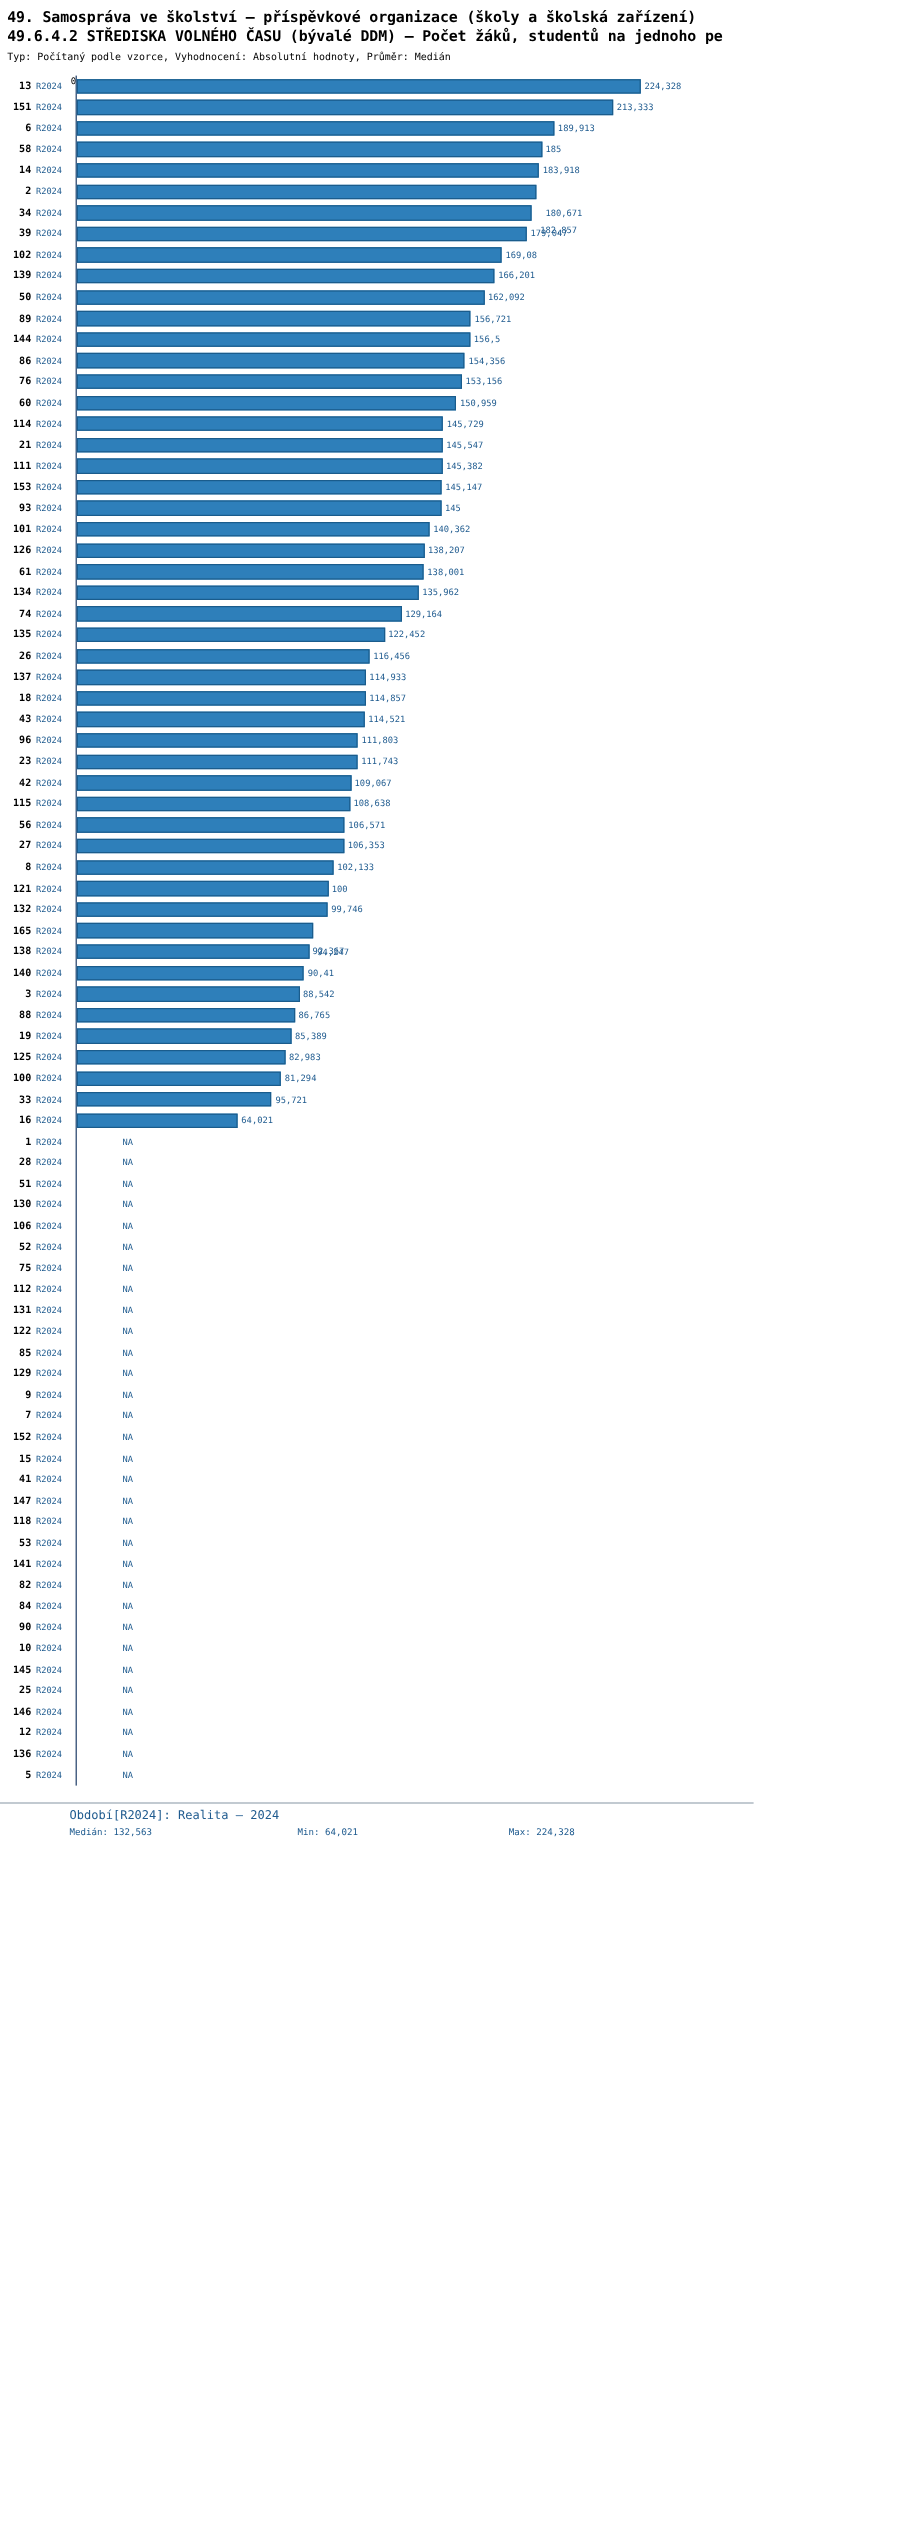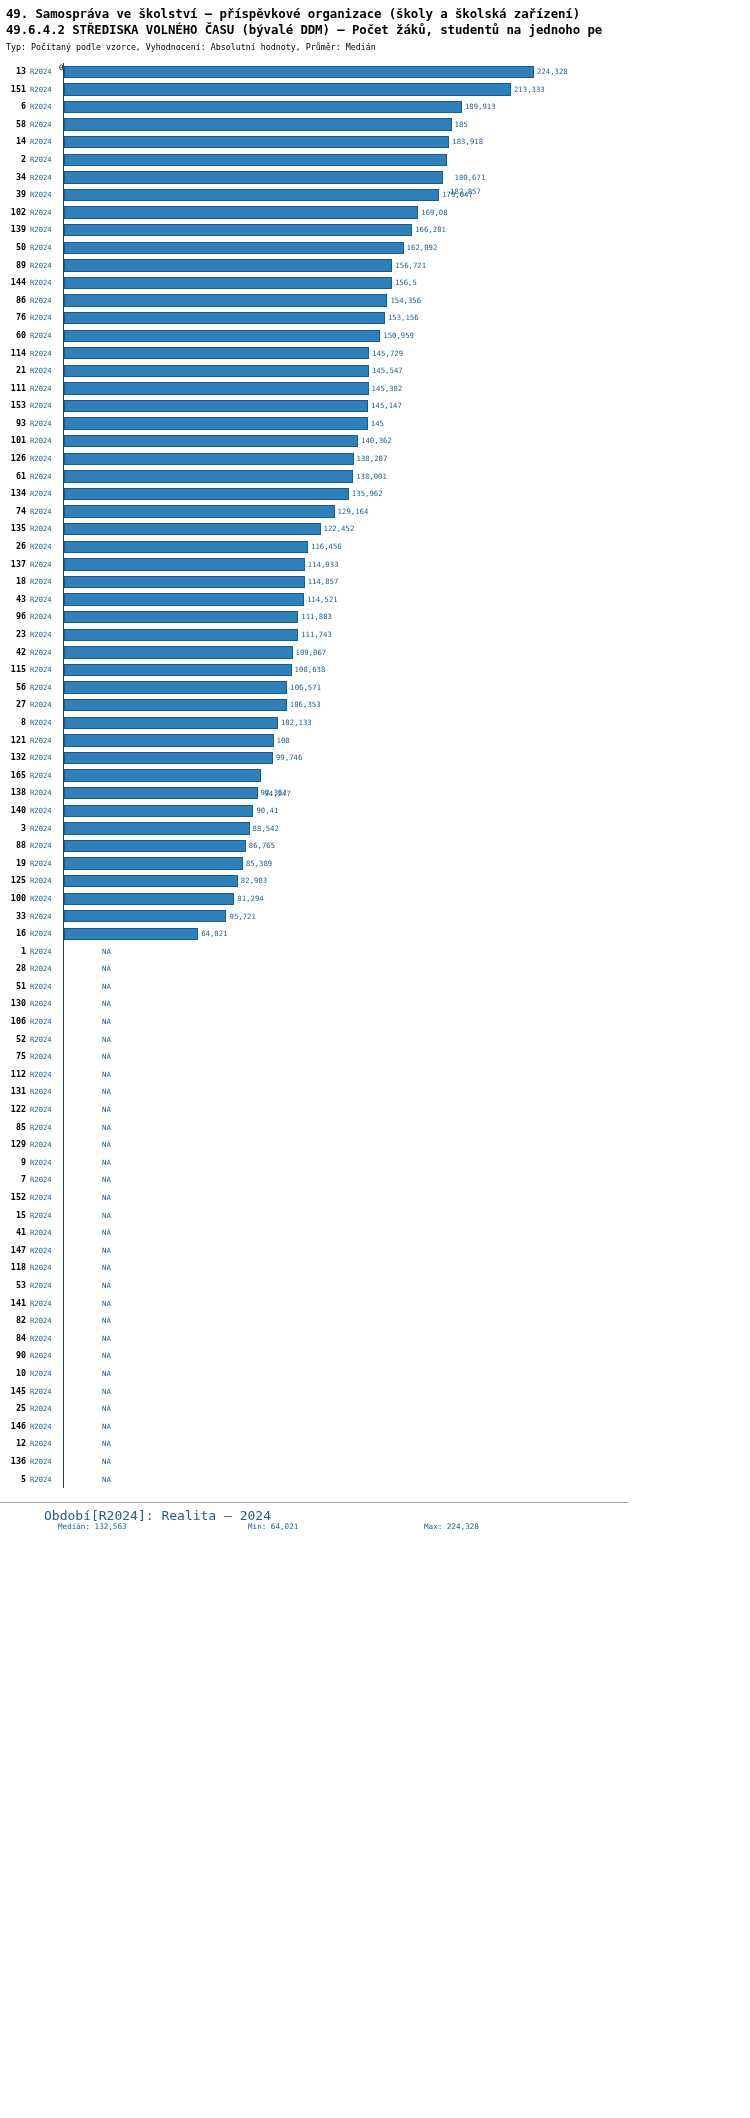--- a/index.html
+++ b/index.html
@@ -143,23 +143,23 @@
   }
   .footer-sep {
     position: absolute;
     left: 0;
     right: 0;
     top: 0;
     border-top: 1px solid #9aa7b4;
   }
   .footer-legend {
     position: absolute;
-    left: 44px;
+    left: 58px;
     top: 6px;
-    font-size: 13px;
+    font-size: 10px;
     font-family: "DejaVu Sans Mono", monospace;
     color: #1f5b8f;
     text-align: center;
   }
   .footer-median {
     position: absolute;
     left: 58px;
     top: 20px;
     font-size: 7.6px;
     font-family: "DejaVu Sans Mono", monospace;

